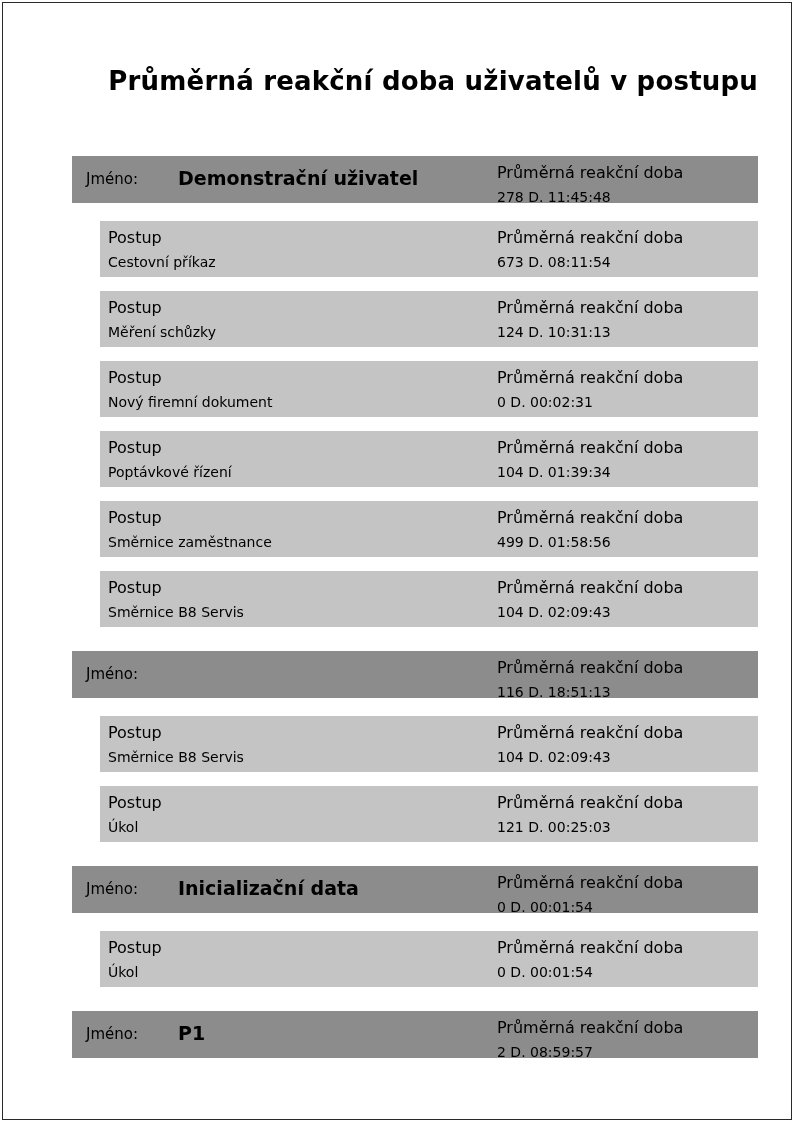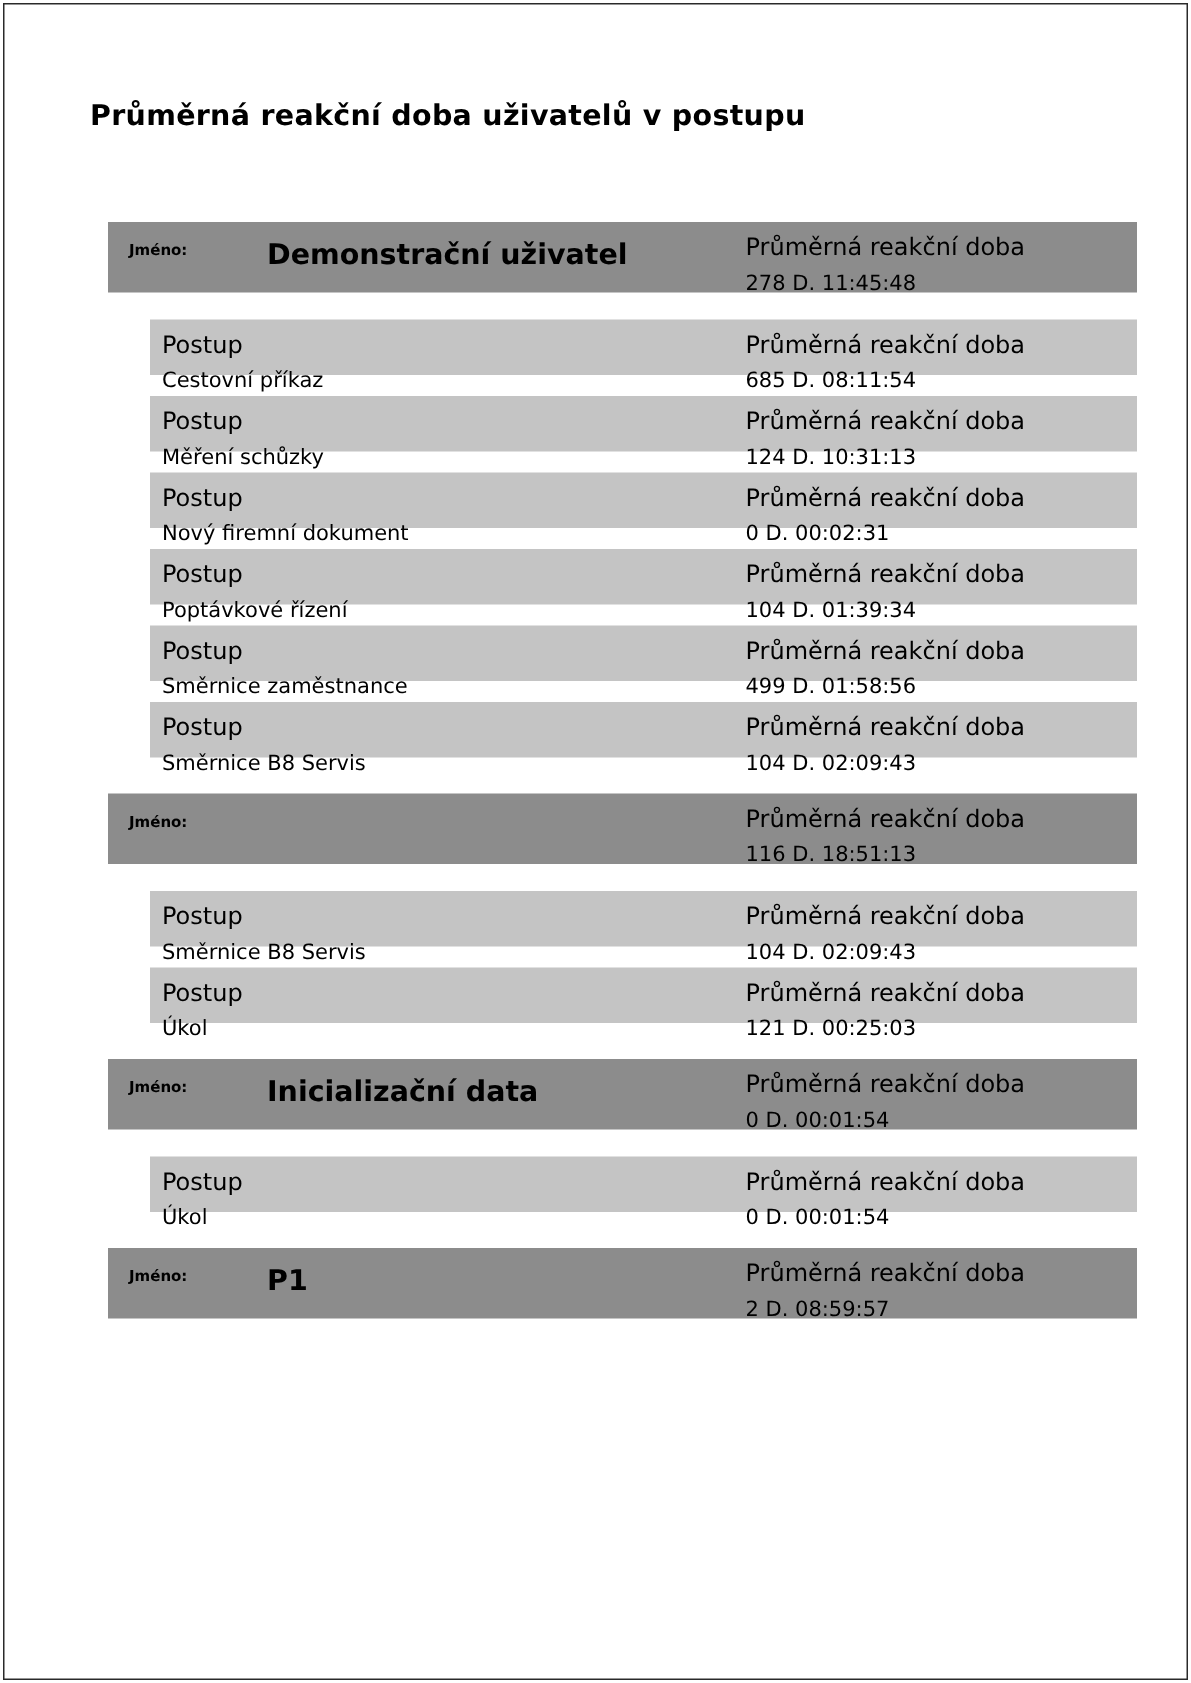--- a/index.html
+++ b/index.html
@@ -13,41 +13,41 @@
     overflow: hidden;
   }
   .page-frame {
     position: absolute;
     inset: 2px;
     border: 1px solid #2a2a2a;
     pointer-events: none;
   }
   .report-title {
     margin: 66px 36px 0 60px;
-    text-align: left;
-    font-size: 19px;
+    text-align: right;
+    font-size: 26px;
     font-weight: bold;
     letter-spacing: 0.2px;
   }
   .sections { margin-top: 60px; }
   .section { margin-bottom: 24px; }
 
   .section-header {
     position: relative;
     margin-left: 72px;
     width: 686px;
     height: 47px;
     background: #8c8c8c;
   }
   .jmeno-label {
     position: absolute;
     left: 14px;
     top: 14px;
-    font-size: 10px;
-    font-weight: bold;
+    font-size: 15px;
+    font-weight: normal;
   }
   .user-name {
     position: absolute;
     left: 106px;
     top: 11px;
     font-size: 19px;
     font-weight: bold;
   }
   .hdr-right {
     position: absolute;
@@ -55,21 +55,21 @@
     top: 7px;
   }
   .small-label { font-size: 16px; font-weight: normal; }
   .small-value { font-size: 14px; margin-top: 7px; }
 
   .rows { margin-top: 18px; }
   .row {
     position: relative;
     margin-left: 100px;
     width: 658px;
-    height: 37px;
+    height: 56px;
     background: #c4c4c4;
     margin-bottom: 14px;
   }
   .row:last-child { margin-bottom: 0; }
   .row-left  { position: absolute; left: 8px;   top: 7px; }
   .row-right { position: absolute; left: 397px; top: 7px; }
 </style>
 </head>
 <body>
 
@@ -89,21 +89,21 @@
       </div>
     </div>
     <div class="rows">
       <div class="row">
         <div class="row-left">
           <div class="small-label">Postup</div>
           <div class="small-value">Cestovní příkaz</div>
         </div>
         <div class="row-right">
           <div class="small-label">Průměrná reakční doba</div>
-          <div class="small-value">685 D. 08:11:54</div>
+          <div class="small-value">673 D. 08:11:54</div>
         </div>
       </div>
       <div class="row">
         <div class="row-left">
           <div class="small-label">Postup</div>
           <div class="small-value">Měření schůzky</div>
         </div>
         <div class="row-right">
           <div class="small-label">Průměrná reakční doba</div>
           <div class="small-value">124 D. 10:31:13</div>

